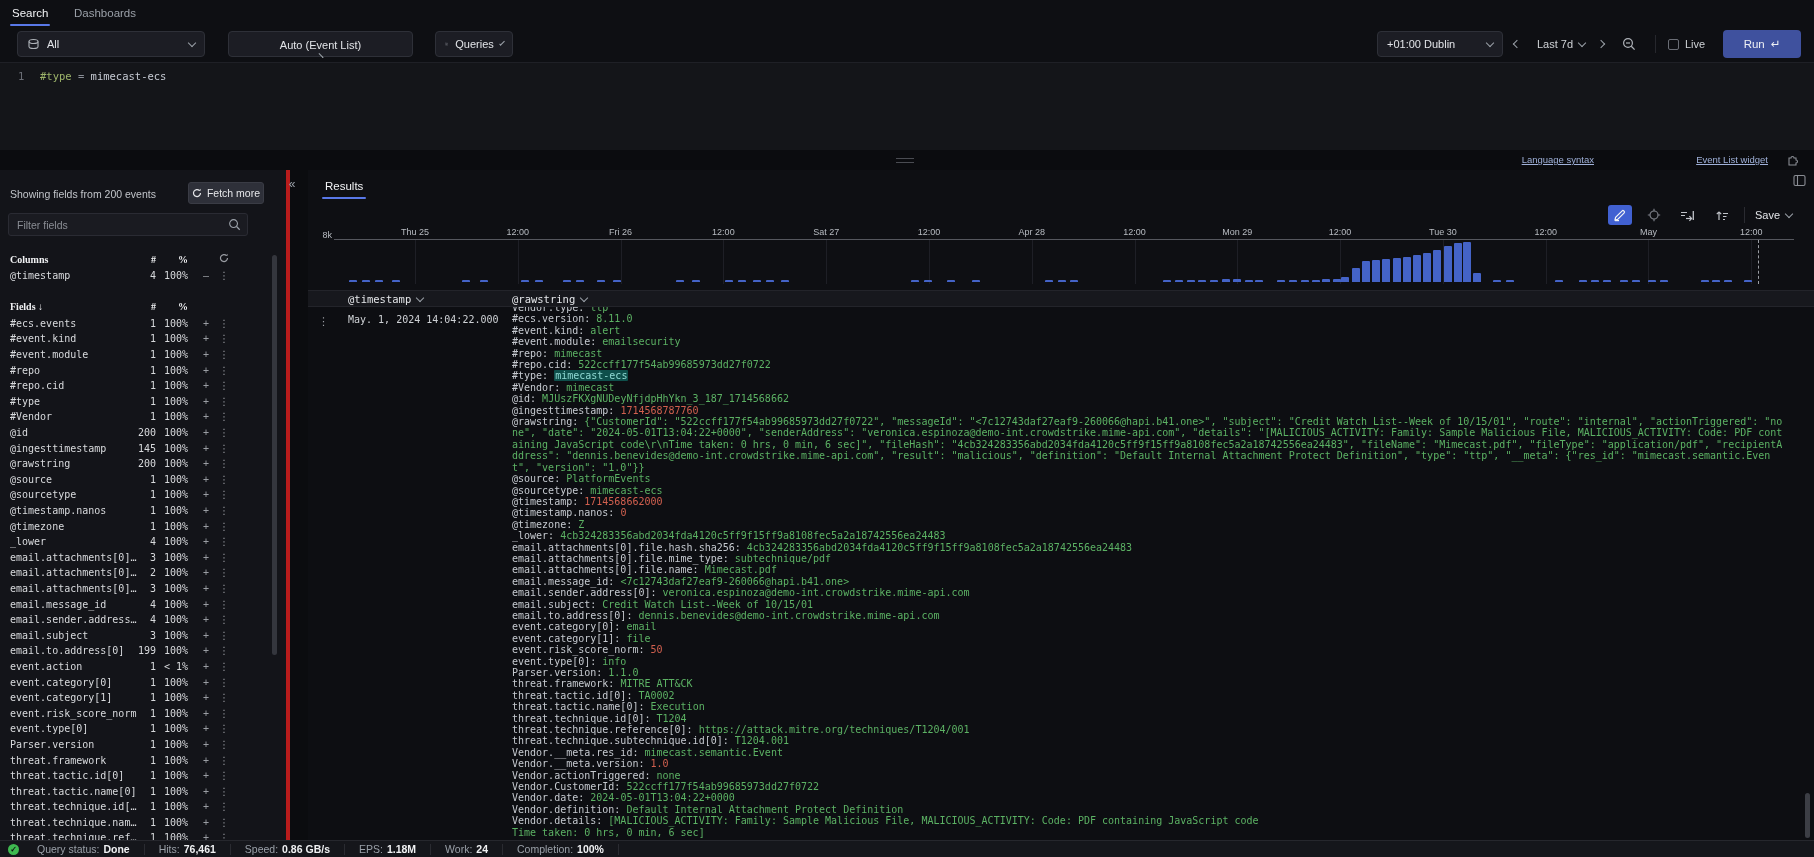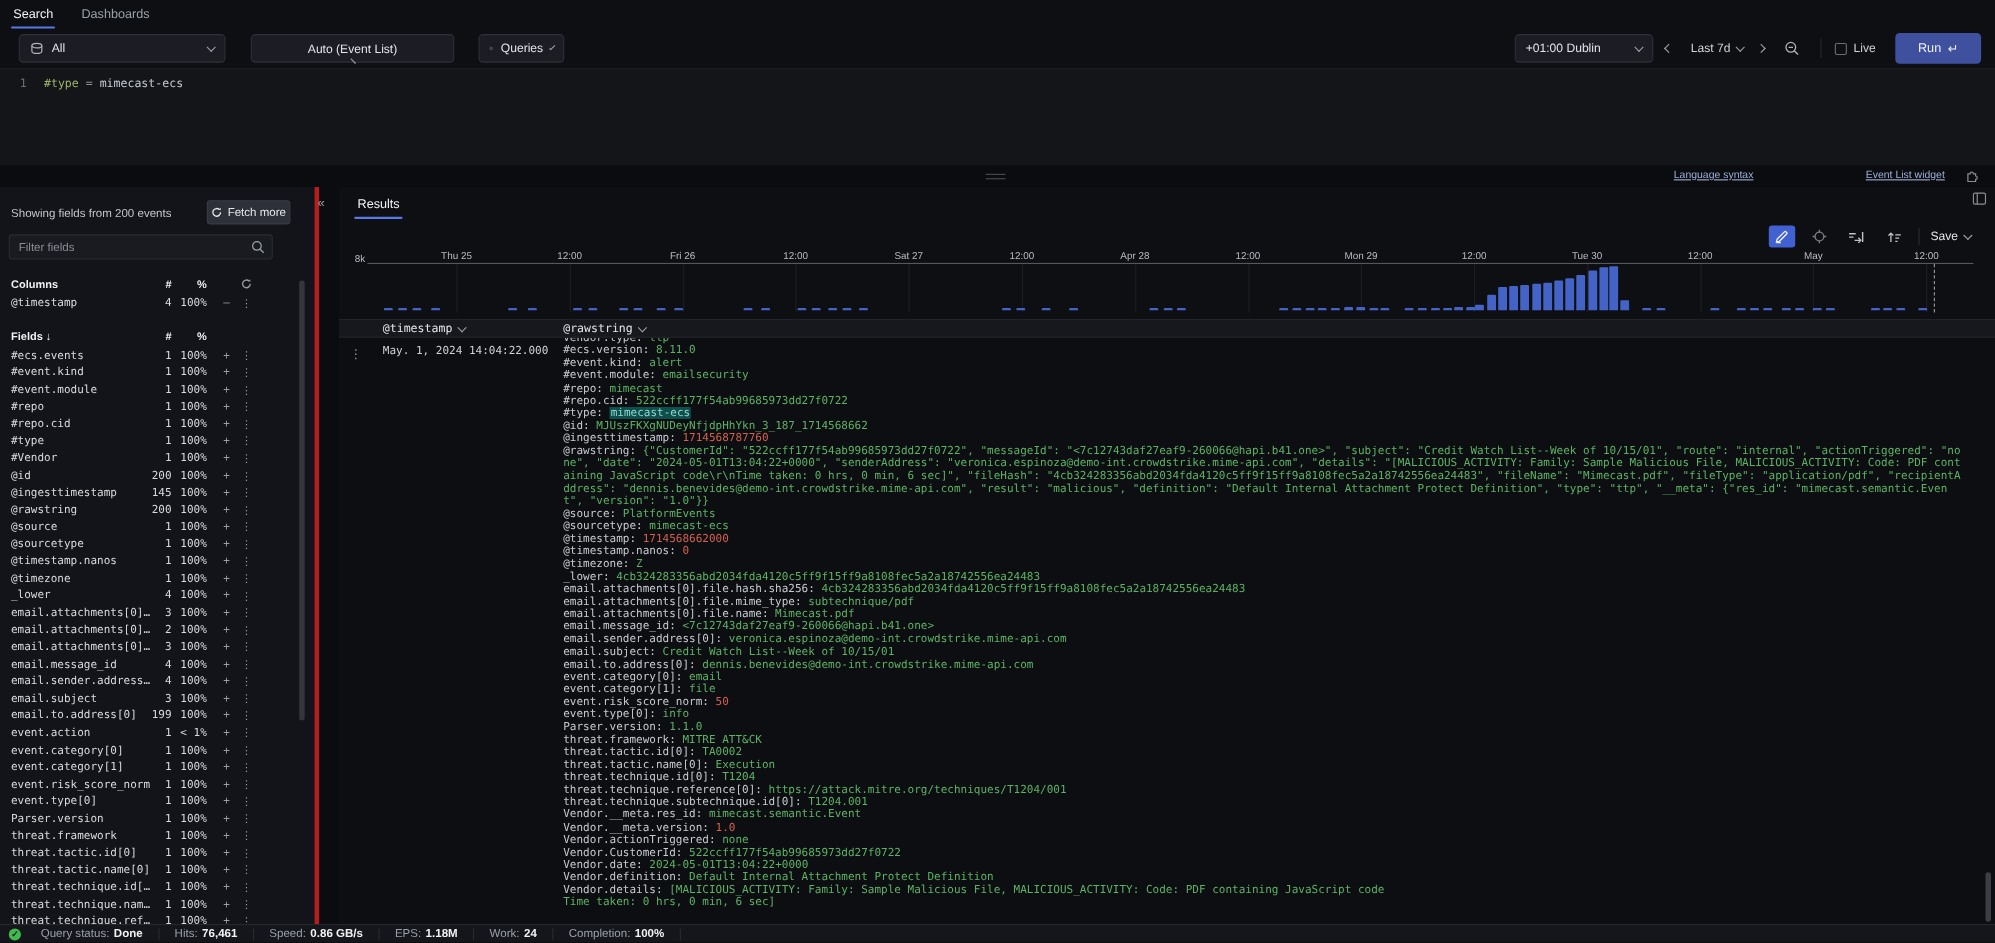--- a/index.html
+++ b/index.html
@@ -48,21 +48,21 @@
   .sidebar { position:absolute; left:0; top:0; width:290px; height:670px; background:#131419; border-right:4px solid #b91c1c; }
   .sb-summary { position:absolute; left:10px; top:18px; font-size:10.5px; color:#c2c5ca; }
   .fetch-btn { position:absolute; left:188px; top:12px; width:76px; height:22px; background:#2e3039; border:1px solid #3a3c45; border-radius:3px;
                display:flex; align-items:center; justify-content:center; gap:5px; font-size:10.5px; color:#e6e7ea; cursor:pointer; }
   .filter-wrap { position:absolute; left:8px; top:43px; width:240px; height:23px; background:#1a1b21; border:1px solid #2a2b33; border-radius:3px; }
   .filter-input { width:100%; height:100%; background:transparent; border:0; outline:none; color:#d6d8dc; font-size:10.5px; padding:0 24px 0 8px; }
   .filter-input::placeholder { color:#8a8d94; }
   .filter-search { position:absolute; right:6px; top:4px; }
   .flist { position:absolute; left:0; top:80px; width:268px; }
   .fheader, .frow { position:relative; height:15.6px; font-size:10px; display:flex; align-items:center; }
-  .fheader { font-family:Liberation Sans, sans-serif; color:#f0f1f3; font-weight:bold; height:18px; }
+  .fheader { font-family:Liberation Serif, serif; color:#f0f1f3; font-weight:bold; height:18px; }
   .frow { font-family:"DejaVu Sans Mono", monospace; color:#d8dadd; cursor:pointer; }
   .fname { position:absolute; left:10px; white-space:nowrap; }
   .fcount { position:absolute; left:108px; width:48px; text-align:right; }
   .fpct { position:absolute; left:152px; width:36px; text-align:right; }
   .fact { position:absolute; left:198px; width:16px; text-align:center; color:#9a9da3; }
   .fkebab { position:absolute; left:218px; width:12px; text-align:center; color:#9a9da3; }
   .sb-scroll { position:absolute; left:272px; top:85px; width:5px; height:400px; background:#34363d; border-radius:3px; }
   .collapse-btn { position:absolute; left:284px; top:6px; width:16px; height:16px; color:#9aa0a8; font-size:12px; line-height:16px; text-align:center; cursor:pointer; z-index:5; }
 
   
@@ -646,20 +646,21 @@
           <span class="row-kebab">⋮</span>
           <span class="ts-cell">May. 1, 2024 14:04:22.000</span>
           <div class="details" id="detail-lines">
               <div class="dline"><span class="dk">Vendor.type: </span><span class="t-s">ttp</span></div>
               <div class="dline"><span class="dk">#ecs.version: </span><span class="t-s">8.11.0</span></div>
               <div class="dline"><span class="dk">#event.kind: </span><span class="t-s">alert</span></div>
               <div class="dline"><span class="dk">#event.module: </span><span class="t-s">emailsecurity</span></div>
               <div class="dline"><span class="dk">#repo: </span><span class="t-s">mimecast</span></div>
               <div class="dline"><span class="dk">#repo.cid: </span><span class="t-s">522ccff177f54ab99685973dd27f0722</span></div>
               <div class="dline"><span class="dk">#type: </span><span class="t-hl">mimecast-ecs</span></div>
+              <div class="dline"><span class="dk">#Vendor: </span><span class="t-s">mimecast</span></div>
               <div class="dline"><span class="dk">@id: </span><span class="t-s">MJUszFKXgNUDeyNfjdpHhYkn_3_187_1714568662</span></div>
               <div class="dline"><span class="dk">@ingesttimestamp: </span><span class="t-n">1714568787760</span></div>
               <div class="dline"><span class="dk">@rawstring: </span><span class="t-s">{"CustomerId": "522ccff177f54ab99685973dd27f0722", "messageId": "&lt;7c12743daf27eaf9-260066@hapi.b41.one&gt;", "subject": "Credit Watch List--Week of 10/15/01", "route": "internal", "actionTriggered": "none", "date": "2024-05-01T13:04:22+0000", "senderAddress": "veronica.espinoza@demo-int.crowdstrike.mime-api.com", "details": "[MALICIOUS_ACTIVITY: Family: Sample Malicious File, MALICIOUS_ACTIVITY: Code: PDF containing JavaScript code\r\nTime taken: 0 hrs, 0 min, 6 sec]", "fileHash": "4cb324283356abd2034fda4120c5ff9f15ff9a8108fec5a2a18742556ea24483", "fileName": "Mimecast.pdf", "fileType": "application/pdf", "recipientAddress": "dennis.benevides@demo-int.crowdstrike.mime-api.com", "result": "malicious", "definition": "Default Internal Attachment Protect Definition", "type": "ttp", "__meta": {"res_id": "mimecast.semantic.Event", "version": "1.0"}}</span></div>
               <div class="dline"><span class="dk">@source: </span><span class="t-s">PlatformEvents</span></div>
               <div class="dline"><span class="dk">@sourcetype: </span><span class="t-s">mimecast-ecs</span></div>
               <div class="dline"><span class="dk">@timestamp: </span><span class="t-n">1714568662000</span></div>
               <div class="dline"><span class="dk">@timestamp.nanos: </span><span class="t-n">0</span></div>
               <div class="dline"><span class="dk">@timezone: </span><span class="t-s">Z</span></div>
               <div class="dline"><span class="dk">_lower: </span><span class="t-s">4cb324283356abd2034fda4120c5ff9f15ff9a8108fec5a2a18742556ea24483</span></div>
               <div class="dline"><span class="dk">email.attachments[0].file.hash.sha256: </span><span class="t-s">4cb324283356abd2034fda4120c5ff9f15ff9a8108fec5a2a18742556ea24483</span></div>

